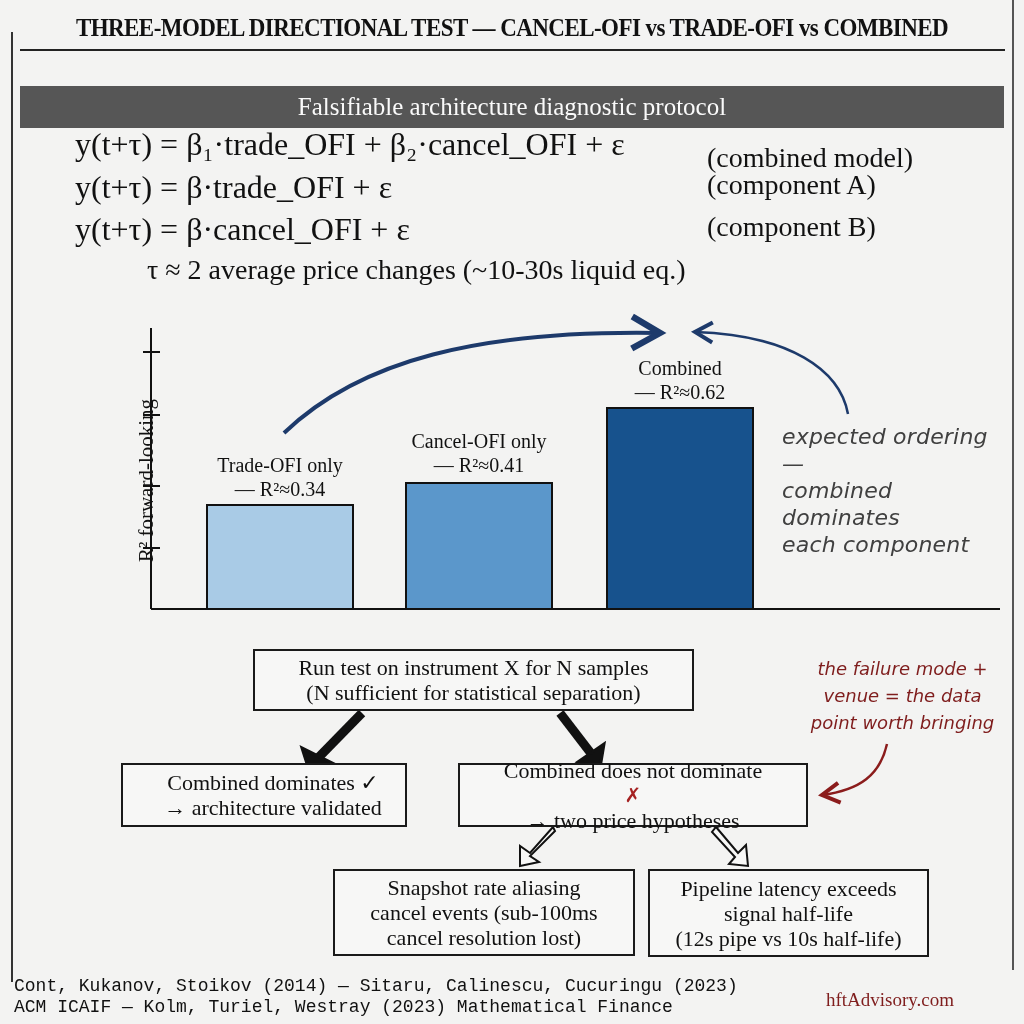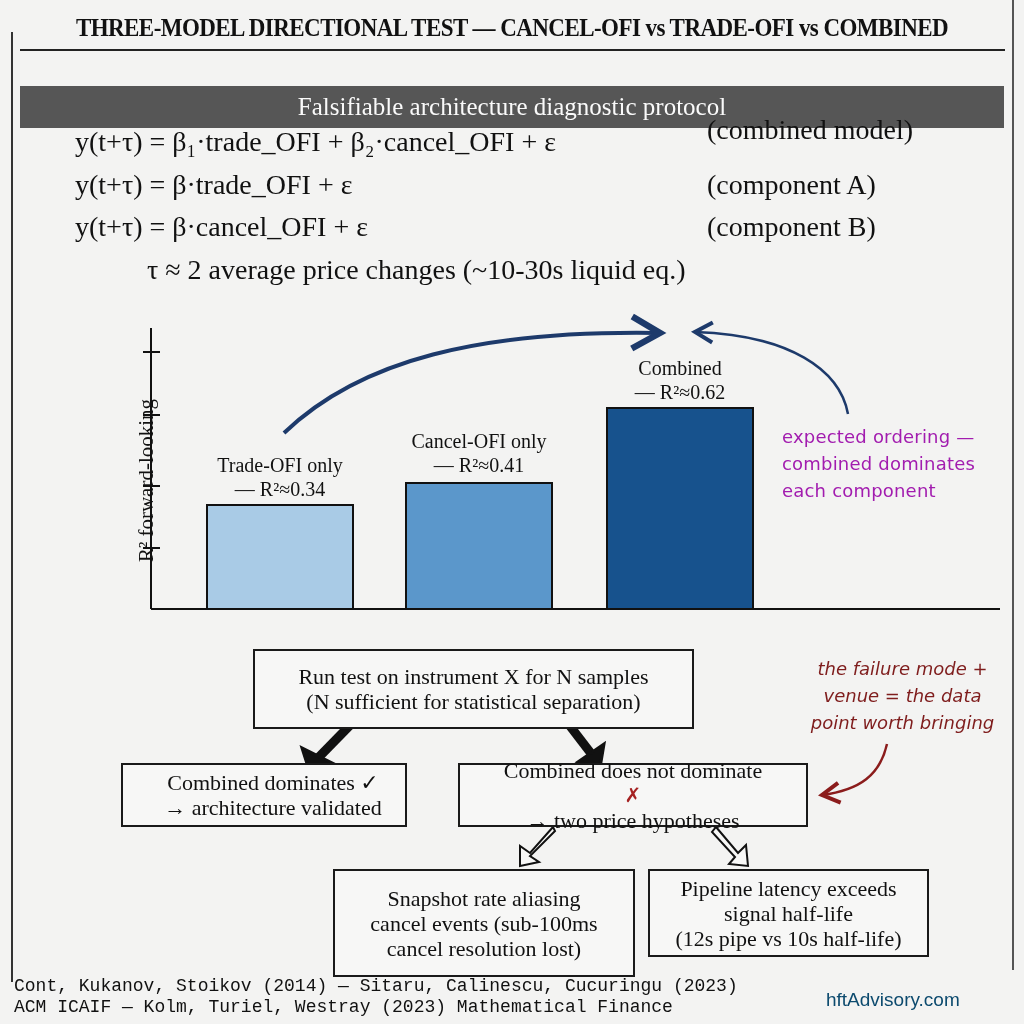--- a/index.html
+++ b/index.html
@@ -18,75 +18,75 @@
     font-family: "Liberation Serif", serif; font-weight: bold; font-size: 25px;
     letter-spacing: -0.6px; transform: scaleX(0.92); transform-origin: center;
   }
   .title-rule { position: absolute; left: 20px; top: 49px; width: 985px; height: 2px; background: #222; }
   .subtitle-bar {
     position: absolute; left: 20px; top: 58px; width: 984px; height: 42px;
     background: #565656; color: #fafafa; text-align: center;
     font-family: "Liberation Serif", serif; font-size: 25px; line-height: 42px; margin-top: 28px;
   }
 
-  .eq-row { position: absolute; left: 75px; font-family: "Liberation Serif", serif; font-size: 28px; }
+  .eq-row { position: absolute; left: 75px; font-family: "Liberation Serif", serif; font-size: 32px; }
   .eq-tag { position: absolute; left: 707px; font-family: "Liberation Serif", serif; font-size: 28px; }
   .tau-note { position: absolute; left: 147px; top: 254px; font-family: "Liberation Serif", serif; font-size: 28px; text-align: right; }
 
   .chart { position: absolute; left: 0; top: 0; width: 1024px; height: 1024px; pointer-events: none; }
   .y-label {
     position: absolute; left: 46px; top: 468px; width: 200px; text-align: center;
     transform: rotate(-90deg); transform-origin: center;
     font-family: "Liberation Serif", serif; font-size: 21px;
   }
   .bar-label {
     position: absolute; text-align: center; font-family: "Liberation Serif", serif;
     font-size: 20px; line-height: 24px;
   }
 
   .note-blue {
     position: absolute; left: 782px; top: 423px; width: 230px;
-    font-family: "DejaVu Sans", sans-serif; font-size: 18px; line-height: 27px; color: #a21caf;
-    letter-spacing: 0.2px;
+    font-family: "DejaVu Sans", sans-serif; font-size: 22px; line-height: 27px; color: #404040;
+    font-style: italic; letter-spacing: 0.2px;
   }
   .note-red {
     position: absolute; left: 795px; top: 655px; width: 215px; text-align: center;
     font-family: "DejaVu Sans", sans-serif; font-size: 18px; line-height: 27px; color: #7f1d1d;
     font-style: italic;
   }
 
   .box {
     position: absolute; border: 2px solid #1a1a1a; background: #f7f7f6;
     text-align: center; font-family: "Liberation Serif", serif; font-size: 22px; line-height: 25px;
     display: flex; flex-direction: column; justify-content: center;
   }
   .box span { display: block; }
   .mark-x { color: #a52222; font-weight: bold; font-family: "DejaVu Sans", sans-serif; font-size: 20px; }
 
   .refs {
     position: absolute; left: 14px; top: 976px; font-family: Liberation Mono, monospace;
     font-size: 18px; line-height: 21px;
   }
   .watermark {
-    position: absolute; left: 826px; top: 989px; font-family: Liberation Sans, sans-serif;
-    font-size: 19px; color: #0c4a6e;
+    position: absolute; left: 826px; top: 989px; font-family: Liberation Serif, serif;
+    font-size: 19px; color: #7f1d1d;
   }
 </style>
 </head>
 <body>
 
 <div class="frame-left"></div>
 <div class="frame-right"></div>
 
 <div class="title">THREE-MODEL DIRECTIONAL TEST — CANCEL-OFI vs TRADE-OFI vs COMBINED</div>
 <div class="title-rule"></div>
 <div class="subtitle-bar">Falsifiable architecture diagnostic protocol</div>
 
 <div class="eq-row" style="top:126px;">y(t+τ) = β₁·trade_OFI + β₂·cancel_OFI + ε</div>
-<div class="eq-tag" style="top:114px;text-align:center;">(combined model)</div>
+<div class="eq-tag" style="top:142px;text-align:center;">(combined model)</div>
 <div class="eq-row" style="top:169px;">y(t+τ) = β·trade_OFI + ε</div>
 <div class="eq-tag" style="top:169px;">(component A)</div>
 <div class="eq-row" style="top:211px;">y(t+τ) = β·cancel_OFI + ε</div>
 <div class="eq-tag" style="top:211px;">(component B)</div>
 <div class="tau-note">τ ≈ 2 average price changes (~10-30s liquid eq.)</div>
 
 <svg class="chart" viewBox="0 0 1024 1024">
   <defs>
     <marker id="arrBlue" markerWidth="10" markerHeight="10" refX="8" refY="5" orient="auto" markerUnits="strokeWidth">
       <path d="M1,1 L8,5 L1,9" fill="none" stroke="#1d3a6b" stroke-width="1.6"></path>
@@ -145,39 +145,39 @@
   <span style="display:block">Combined</span>
   <span style="display:block">— R²≈0.62</span>
 </div>
 
 <div class="note-blue">
   <span style="display:block">expected ordering —</span>
   <span style="display:block">combined dominates</span>
   <span style="display:block">each component</span>
 </div>
 
-<div class="box" style="left:253px; top:649px; width:441px; height:80px;">
+<div class="box" style="left:253px; top:649px; width:441px; height:62px;">
   <span>Run test on instrument X for N samples</span>
   <span>(N sufficient for statistical separation)</span>
 </div>
 
 <div class="box" style="left:121px; top:763px; width:286px; height:64px;padding-left:18px;">
   <span>Combined dominates ✓</span>
   <span>→ architecture validated</span>
 </div>
 
 <div class="box" style="left:458px; top:763px; width:350px; height:64px;">
   <span>
       <span>Combined does not dominate</span> 
       <span class="mark-x">✗</span>
     </span>
   <span>→ two price hypotheses</span>
 </div>
 
-<div class="box" style="left:333px; top:869px; width:302px; height:108px;">
+<div class="box" style="left:333px; top:869px; width:302px; height:87px;">
   <span>Snapshot rate aliasing</span>
   <span>cancel events (sub-100ms</span>
   <span>cancel resolution lost)</span>
 </div>
 
 <div class="box" style="left:648px; top:869px; width:281px; height:88px;">
   <span>Pipeline latency exceeds</span>
   <span>signal half-life</span>
   <span>(12s pipe vs 10s half-life)</span>
 </div>

